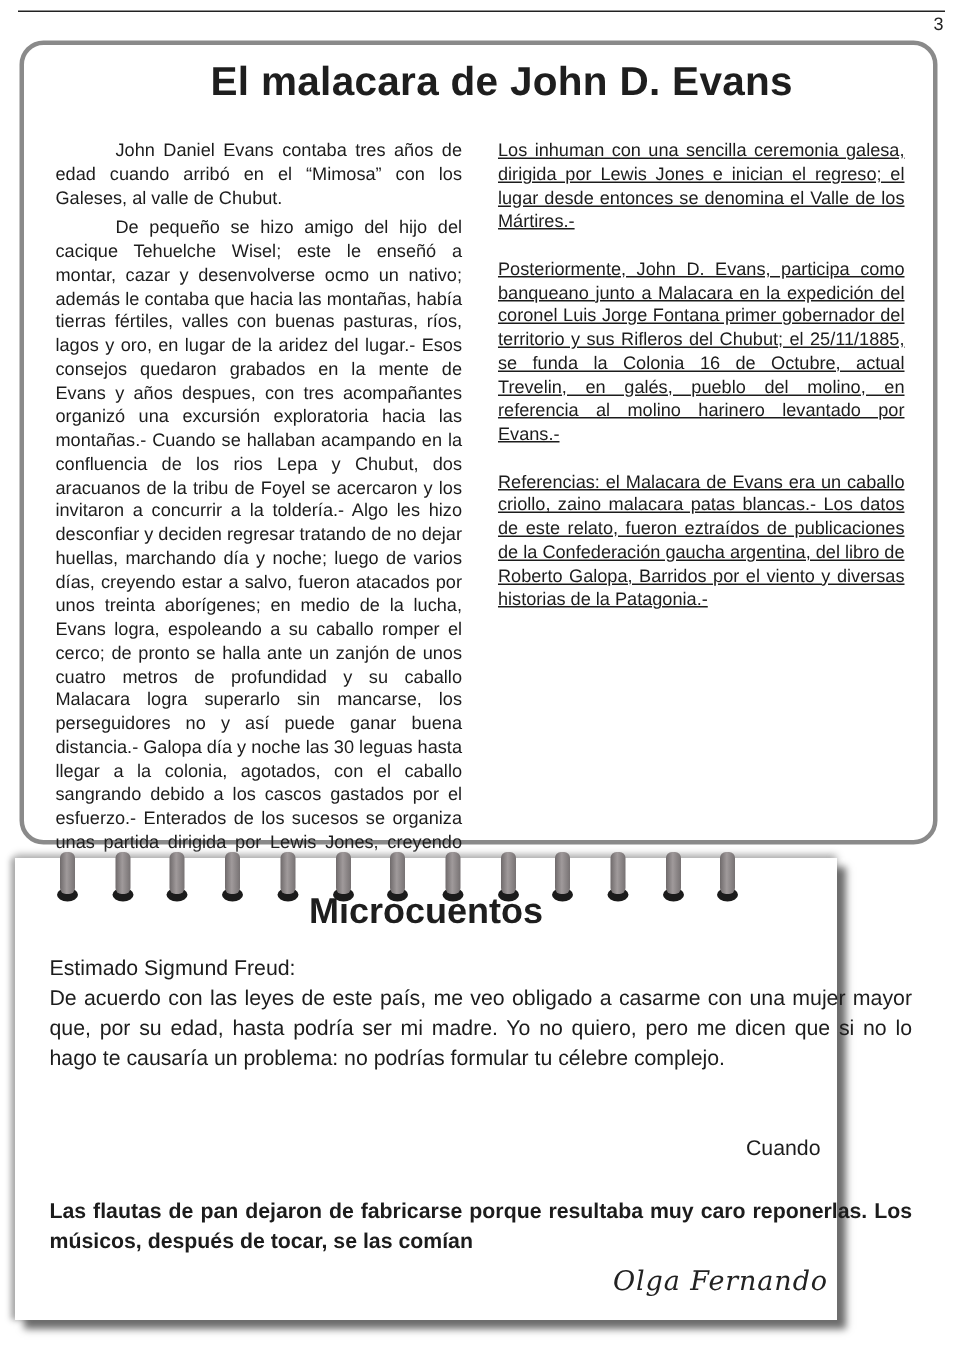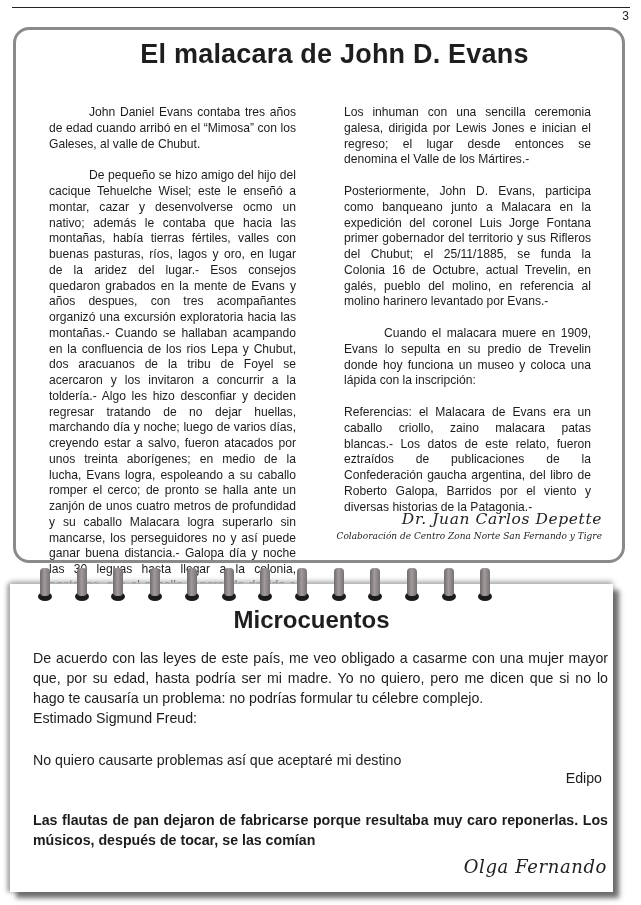--- a/index.html
+++ b/index.html
@@ -8,30 +8,30 @@
   .top-rule { position: absolute; left: 12px; top: 7px; width: 618px; height: 1px; background: #222; }
   .page-num { position: absolute; right: 12px; top: 9px; font-size: 12px; color: #222; }
 
   .article-box { position: absolute; left: 13px; top: 27px; width: 612px; height: 536px;
     border: 3px solid #8a8a8a; border-radius: 16px; box-sizing: border-box; background: #fff; }
   .article-title { position: absolute; left: 0; right: 0; top: 9px; text-align: center;
     font-size: 27px; font-weight: bold; color: #1e1e1e; letter-spacing: 0.2px; padding-left: 31px; }
   .col { position: absolute; top: 59px; width: 279px; font-size: 12.1px; line-height: 15.75px;
     text-align: justify; color: #1c1c1c; }
   .col-left { left: 17px; }
-  .col-right { left: 312px; }
-  .col p { margin: 16px; }
+  .col-right { left: 312px; text-decoration: underline; }
+  .col p { margin: 4px; }
   .col p.indent { text-indent: 40px; }
   .col p.gap { margin-top: 15.75px; }
 
   .sig { position: absolute; right: 20px; top: 480px; text-align: right; }
   .sig-name { font-family: "DejaVu Serif", serif; font-style: italic; font-size: 15.5px; color: #222; letter-spacing: 0.6px; }
   .sig-org { font-family: "DejaVu Serif", serif; font-style: italic; font-size: 9px; color: #222; margin-top: 3px; }
 
-  .notebook { position: absolute; left: 10px; top: 584px; width: 603px; height: 308px;
+  .notebook { position: absolute; left: 10px; top: 572px; width: 548px; height: 308px;
     background: #fff; box-shadow: 6px 6px 5px #6c6c6c, -3px 0 4px #aaa, 0 -3px 5px #bbb; }
   .ring { position: absolute; top: 568px; width: 12px; height: 34px; }
   .ring .bar { position: absolute; left: 1px; top: 0; width: 10px; height: 28px; background: linear-gradient(90deg,#6f6a6b,#a09a9b 45%,#777273); border-radius: 4px; }
   .ring .hole { position: absolute; left: -1px; top: 24px; width: 14px; height: 9px; background: #1b1b1b; border-radius: 50%; }
 
   .micro-title { position: absolute; left: 0; right: 0; top: 22px; text-align: center;
     font-size: 24px; font-weight: bold; color: #1e1e1e; }
   .micro-text { position: absolute; left: 23px; width: 575px; font-size: 14.2px; line-height: 20px; color: #1c1c1c; text-align: justify; }
   .micro-text p { margin: 0; }
   .t1 { top: 64px; }
@@ -48,39 +48,31 @@
 
 <div class="article-box">
   <div class="article-title">El malacara de John D. Evans</div>
   <div class="col col-left">
     <p class="indent">John Daniel Evans contaba tres años de edad cuando arribó en el “Mimosa” con los Galeses, al valle de Chubut.</p>
     <p class="indent">De pequeño se hizo amigo del hijo del cacique Tehuelche Wisel; este le enseñó a montar, cazar y desenvolverse ocmo un nativo; además le contaba que hacia las montañas, había tierras fértiles, valles con buenas pasturas, ríos, lagos y oro, en lugar de la aridez del lugar.- Esos consejos quedaron grabados en la mente de Evans y años despues, con tres acom­pañantes organizó una excursión exploratoria hacia las montañas.- Cuando se hallaban acampando en la confluencia de los rios Lepa y Chubut, dos aracuanos de la tribu de Foyel se acercaron y los invitaron a concurrir a la toldería.- Algo les hizo desconfiar y deci­den regresar tratando de no dejar huellas, marchando día y noche; luego de varios días, creyendo estar a salvo, fueron atacados por unos treinta aborígenes; en medio de la lucha, Evans logra, espoleando a su caba­llo romper el cerco; de pronto se halla ante un zanjón de unos cuatro metros de profundidad y su caballo Malacara logra superarlo sin mancarse, los persegui­dores no y así puede ganar buena distancia.- Galopa día y noche las 30 leguas hasta llegar a la colonia, agotados, con el caballo sangrando debido a los cascos gastados por el esfuerzo.- Enterados de los sucesos se organiza unas partida dirigida por Lewis Jones, creyendo que los jóvenes estarían prisioneros; después de ocho jornadas hallan sus cadáveres muti­lados.-</p>
   </div>
   <div class="col col-right">
     <p>Los inhuman con una sencilla ceremonia galesa, dirigida por Lewis Jones e inician el regreso; el lugar desde entonces se denomina el Valle de los Mártires.-</p>
     <p class="gap">Posteriormente, John D. Evans, participa como ban­queano junto a Malacara en la expedición del coronel Luis Jorge Fontana primer gobernador del territorio y sus Rifleros del Chubut; el 25/11/1885, se funda la Colonia 16 de Octubre, actual Trevelin, en galés, pueblo del molino, en referencia al molino harinero levantado por Evans.-</p>
-    <p class="indent">Cuando el malacara muere en 1909, Evans lo sepulta en su predio de Trevelin donde hoy funciona un museo y coloca una lápida con la inscripción:</p>
     <p class="gap">Referencias: el Malacara de Evans era un caballo criollo, zaino malacara patas blancas.- Los datos de este relato, fueron eztraídos de publicaciones de la Confederación gaucha argentina, del libro de Roberto Galopa, Barridos por el viento y diversas historias de la Patagonia.-</p>
-  </div>
-  <div class="sig">
-    <div class="sig-name">Dr. Juan Carlos Depette</div>
-    <div class="sig-org">Colaboración de Centro Zona Norte San Fernando y Tigre</div>
   </div>
 </div>
 
 <div class="notebook">
   <div class="micro-title">Microcuentos</div>
   <div class="micro-text t1">
+    <p>Estimado Sigmund Freud:</p>
     <p>De acuerdo con las leyes de este país, me veo obligado a casarme con una mujer mayor que, por su edad, hasta podría ser mi madre. Yo no quiero, pero me dicen que si no lo hago te causaría un problema: no podrías formular tu célebre complejo.</p>
-    <p>Estimado Sigmund Freud:</p>
   </div>
-  <div class="micro-text t2">
-    <p>No quiero causarte problemas así que aceptaré mi destino</p>
-  </div>
-  <div class="sig-edipo">Edipo</div>
+  <div class="sig-edipo">Cuando</div>
   <div class="micro-text t3">
     <p>Las flautas de pan dejaron de fabricarse porque resultaba muy caro reponerlas. Los músi­cos, después de tocar, se las comían</p>
   </div>
   <div class="sig-olga">Olga Fernando</div>
 </div>
 
 <div id="rings">
     <div class="ring" style="left: 39px;">
       <div class="hole"></div>
       <div class="bar"></div>

